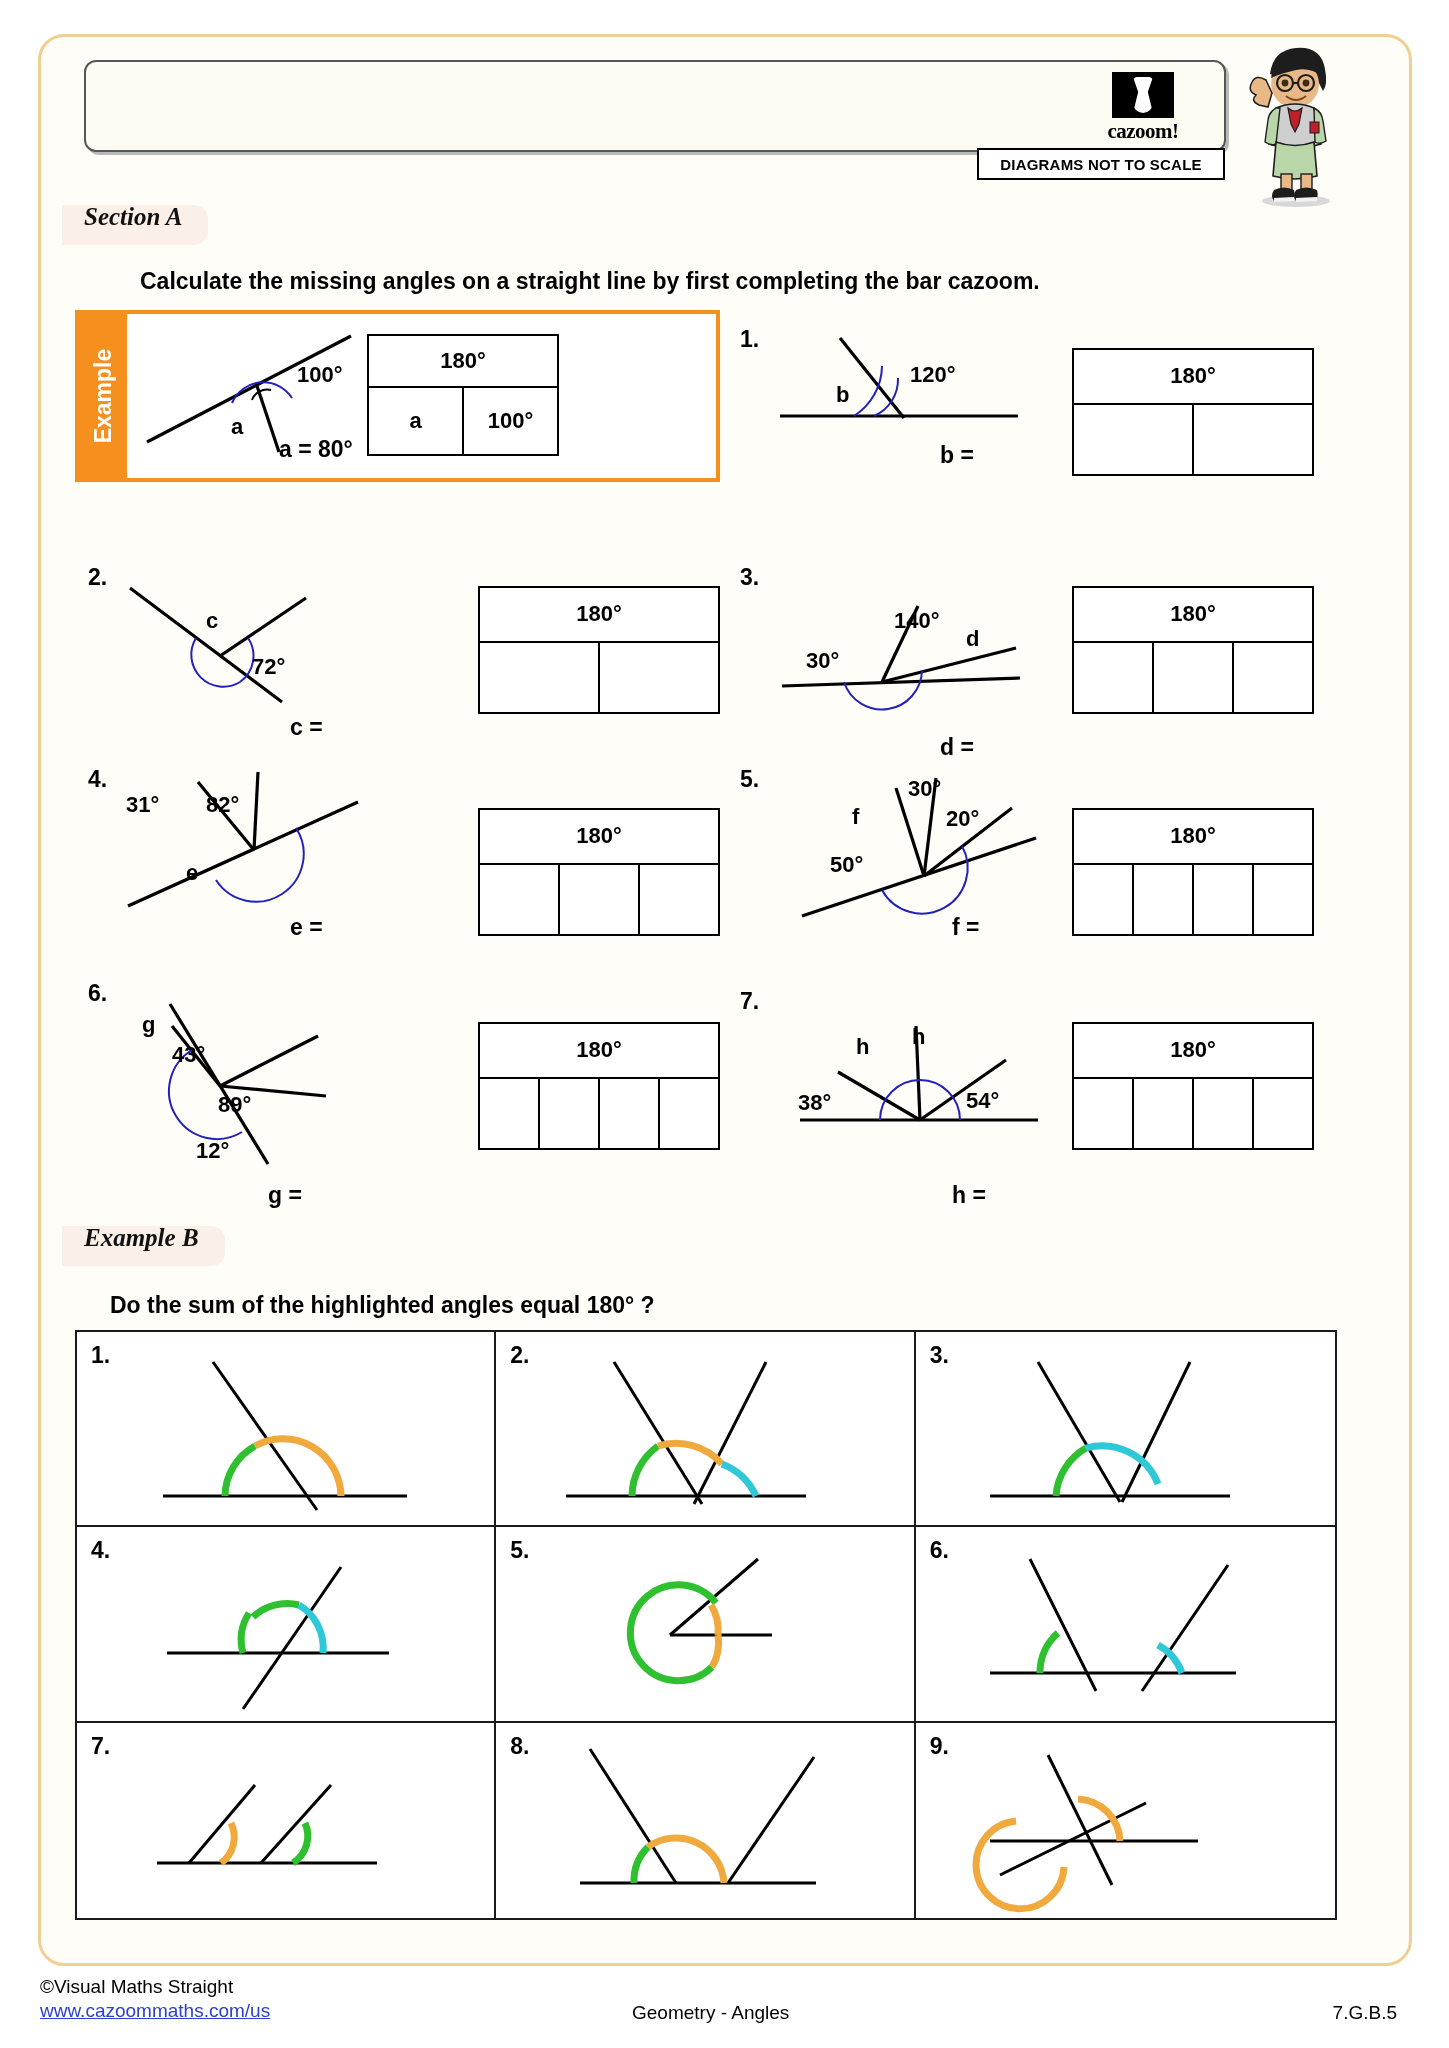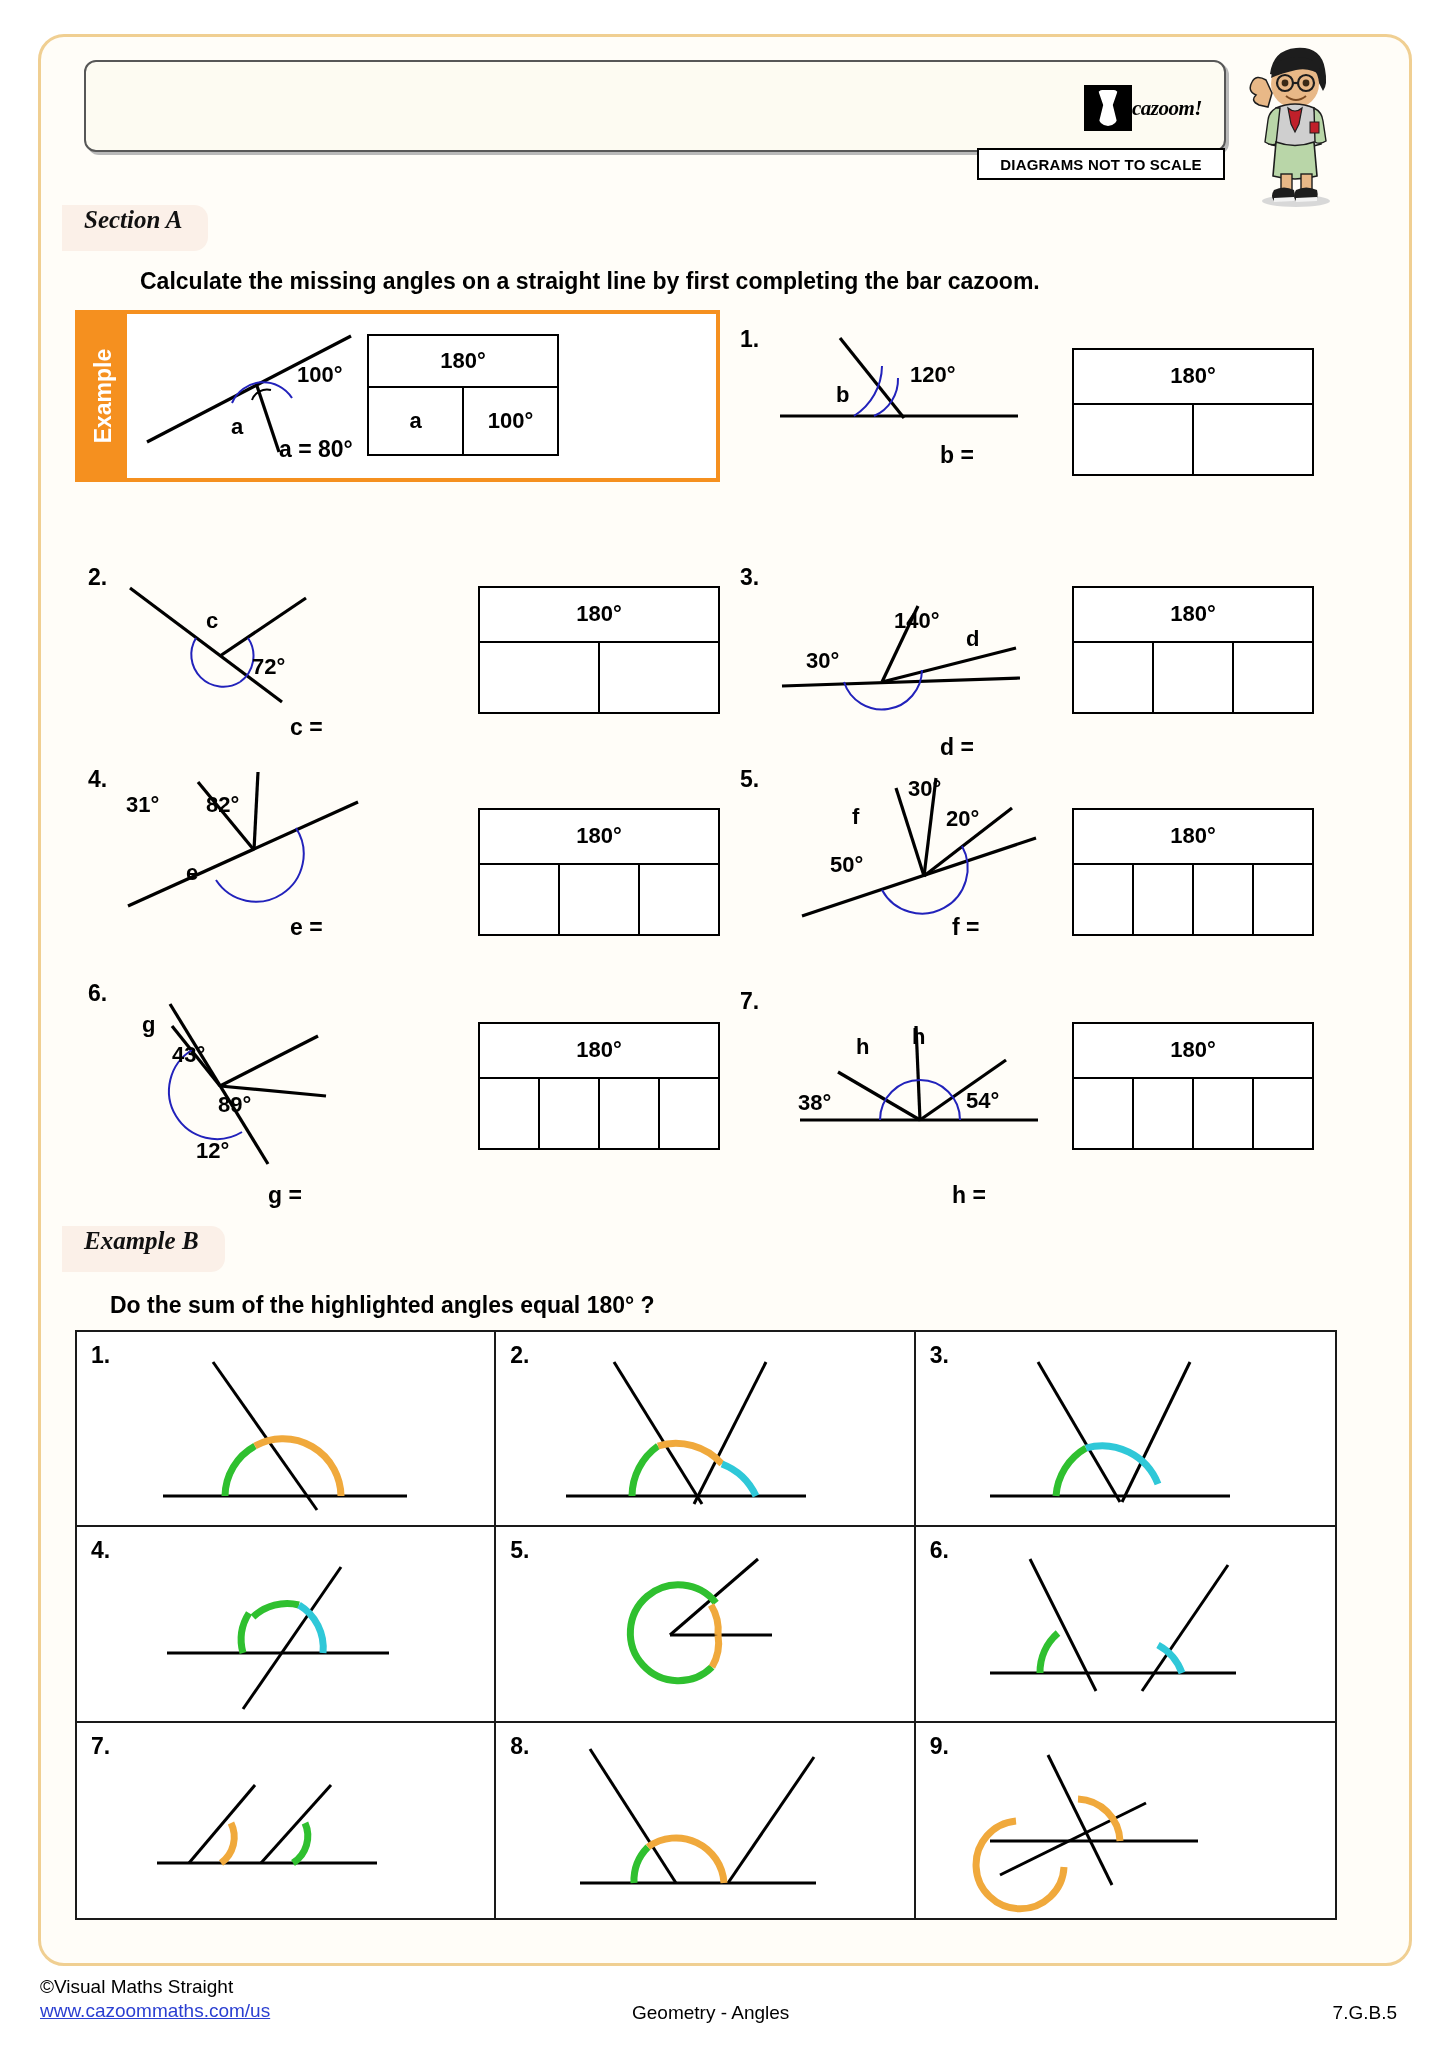--- a/index.html
+++ b/index.html
@@ -20,21 +20,21 @@
     position:absolute; left:84px; top:60px; width:1142px; height:92px;
     background:#fdfbf2; border:2px solid #575757; border-radius:12px;
     box-shadow:3px 3px 0 #b9b9b9;
   }
   .title-text{
     position:absolute; left:40px; top:18px;
     font-size:40px; font-weight:bold; color:#000; letter-spacing:-0.5px;
   }
   .logo-box{
     position:absolute; right:22px; top:10px; width:118px; height:72px;
-    display:flex; align-items:center; justify-content:flex-start;font-style:italic;
+    display:flex; flex-direction:column; align-items:center; justify-content:flex-start;
   }
   .logo-glyph{
     width:62px; height:46px; background:#000;
     display:flex; align-items:center; justify-content:center;
   }
   .logo-glyph span{
     display:block; width:20px; height:36px; background:#fff;
     border-radius:6px 6px 14px 14px;
     clip-path:polygon(0% 0%,100% 0%,74% 42%,100% 100%,0% 100%,26% 42%);
   }
@@ -45,21 +45,21 @@
   .mascot{ position:absolute; left:1240px; top:38px; width:110px; height:170px; }
   .nts-box{
     position:absolute; left:977px; top:148px; width:248px; height:32px;
     border:2px solid #000; background:#fff;
     display:flex; align-items:center; justify-content:center;
     font-size:15px; font-weight:bold; letter-spacing:0.2px;
   }
   
   .section-chip{
     position:absolute; background:#fbf0e8; border-radius:0 14px 14px 0;
-    height:46px; padding:0 26px 16px 22px; left:62px;
+    height:40px; padding:0 26px 16px 22px; left:62px;
     display:flex; align-items:center;
     font-family:"Liberation Serif", serif; font-style:italic; font-weight:bold;
     font-size:25px; color:#111;
   }
   .instruction{
     position:absolute; font-size:23px; font-weight:bold; color:#000;
   }
   
   .example-box{
     position:absolute; left:75px; top:310px; width:645px; height:172px;

